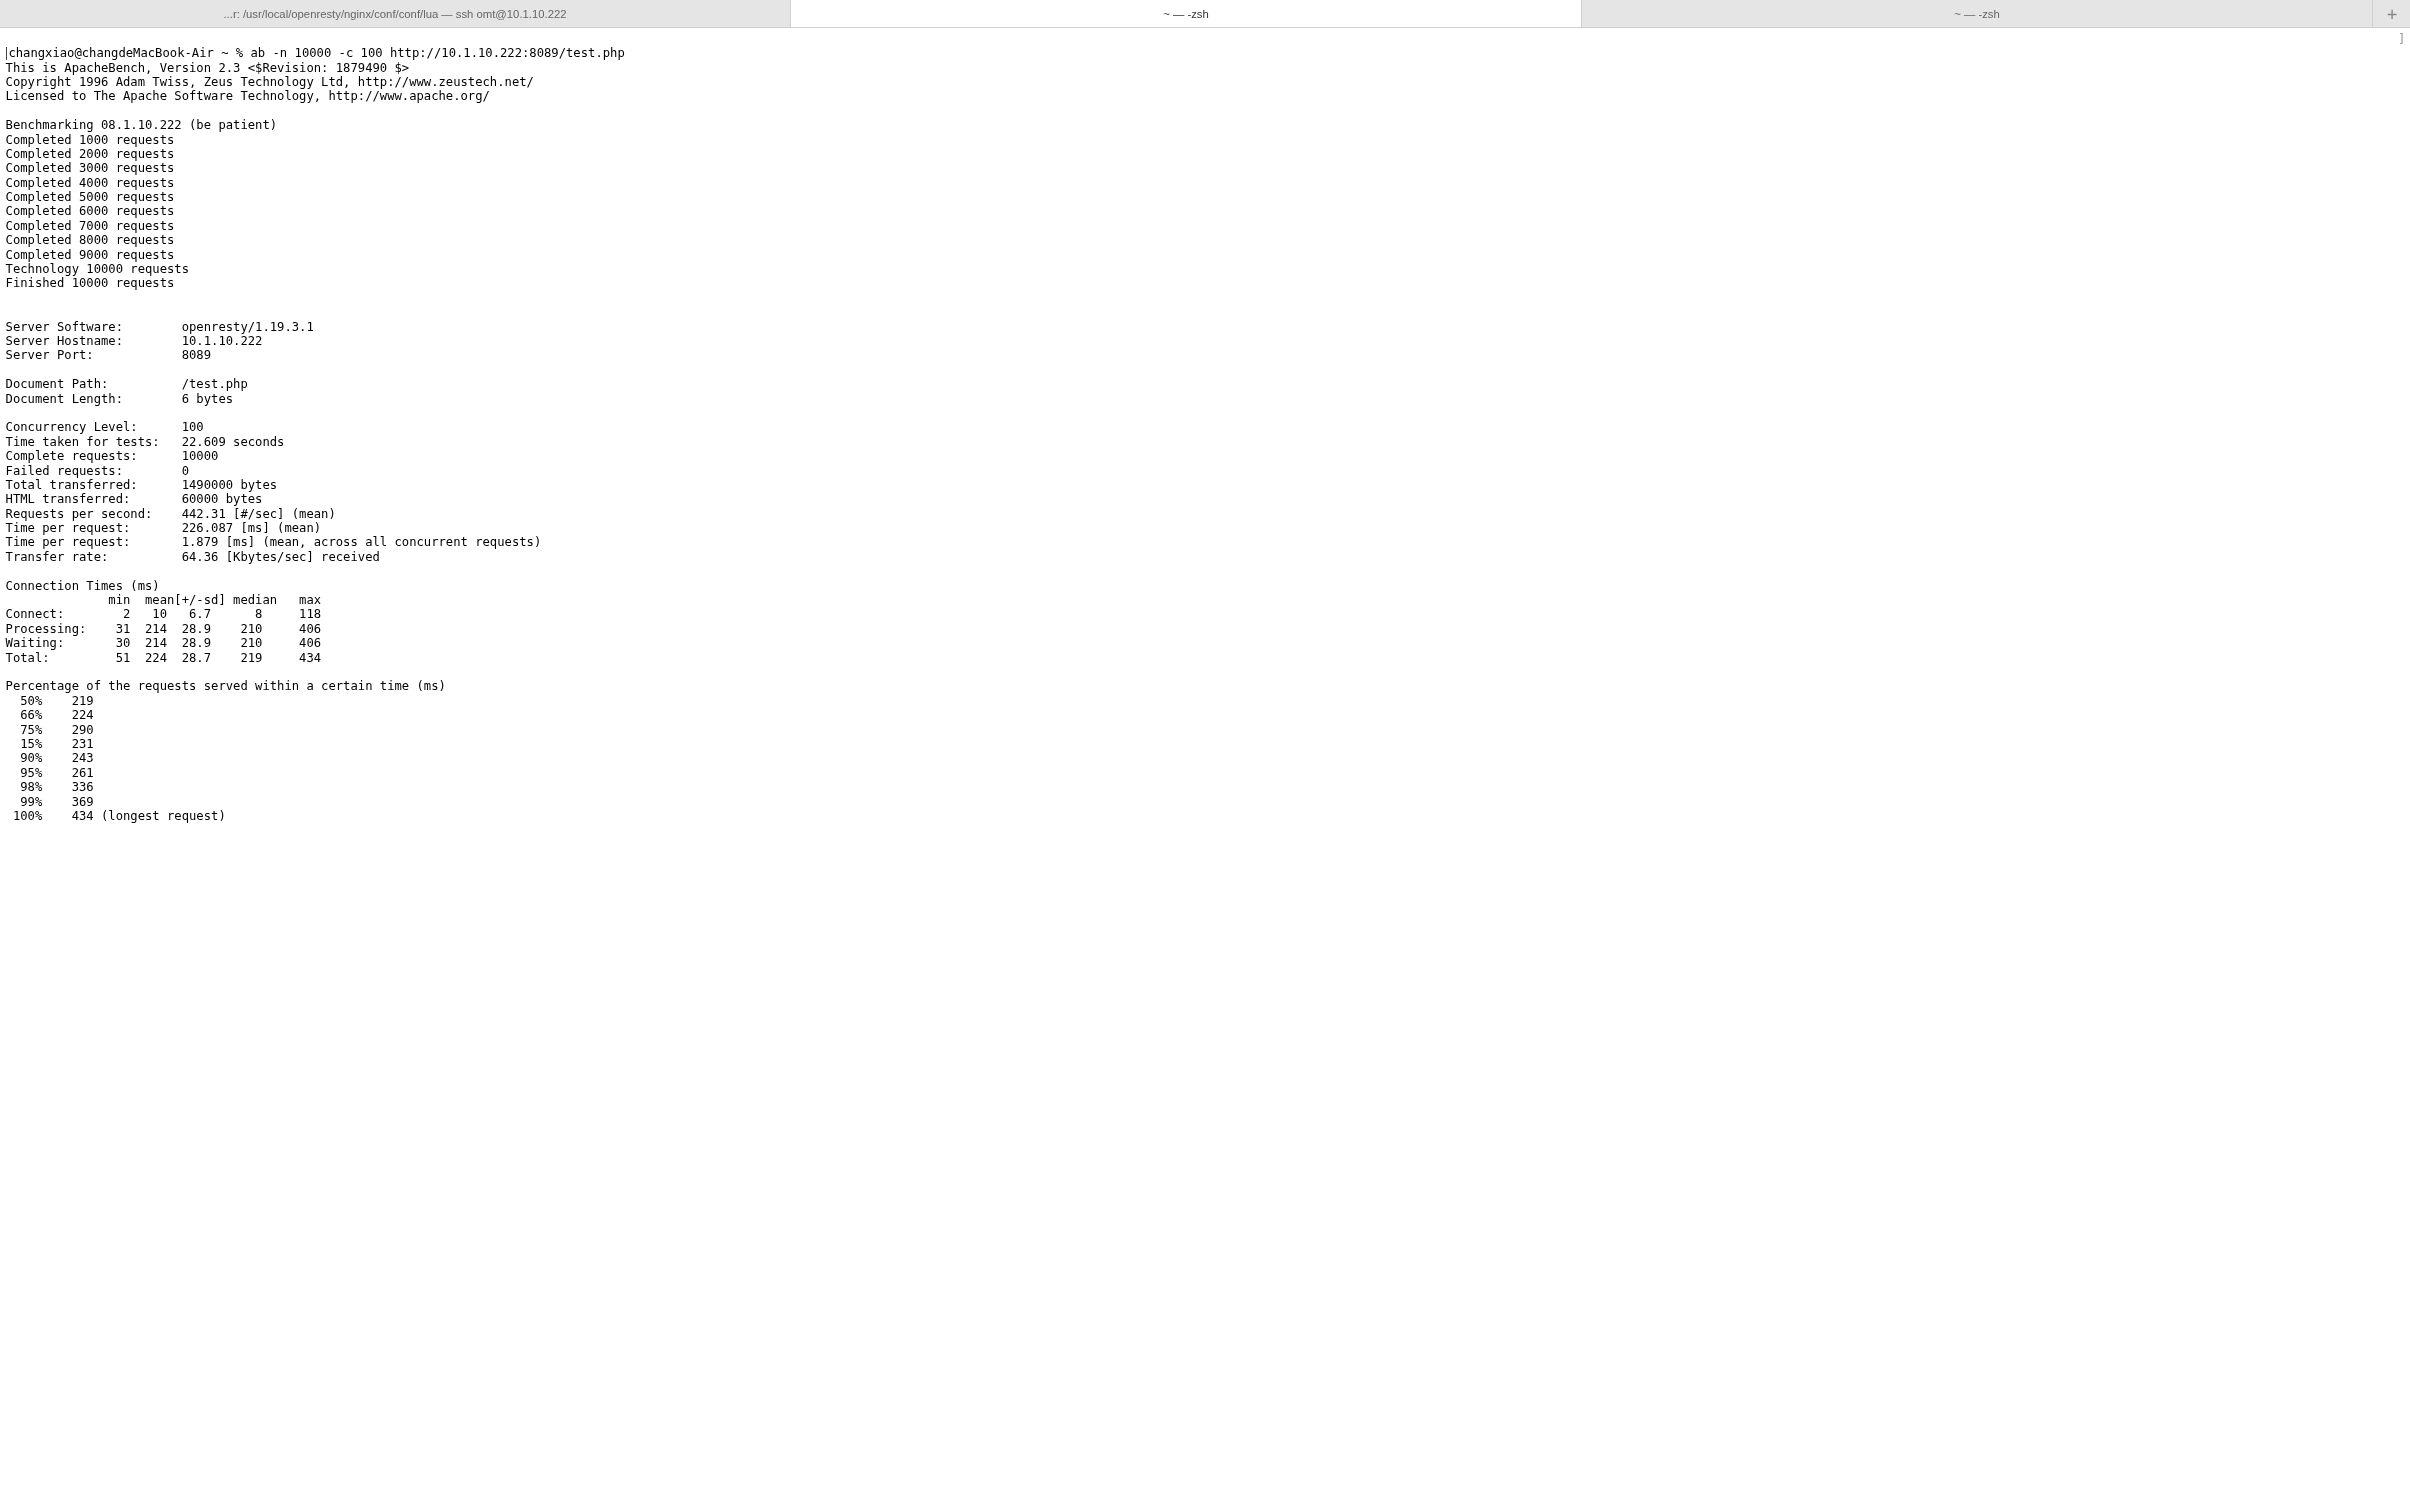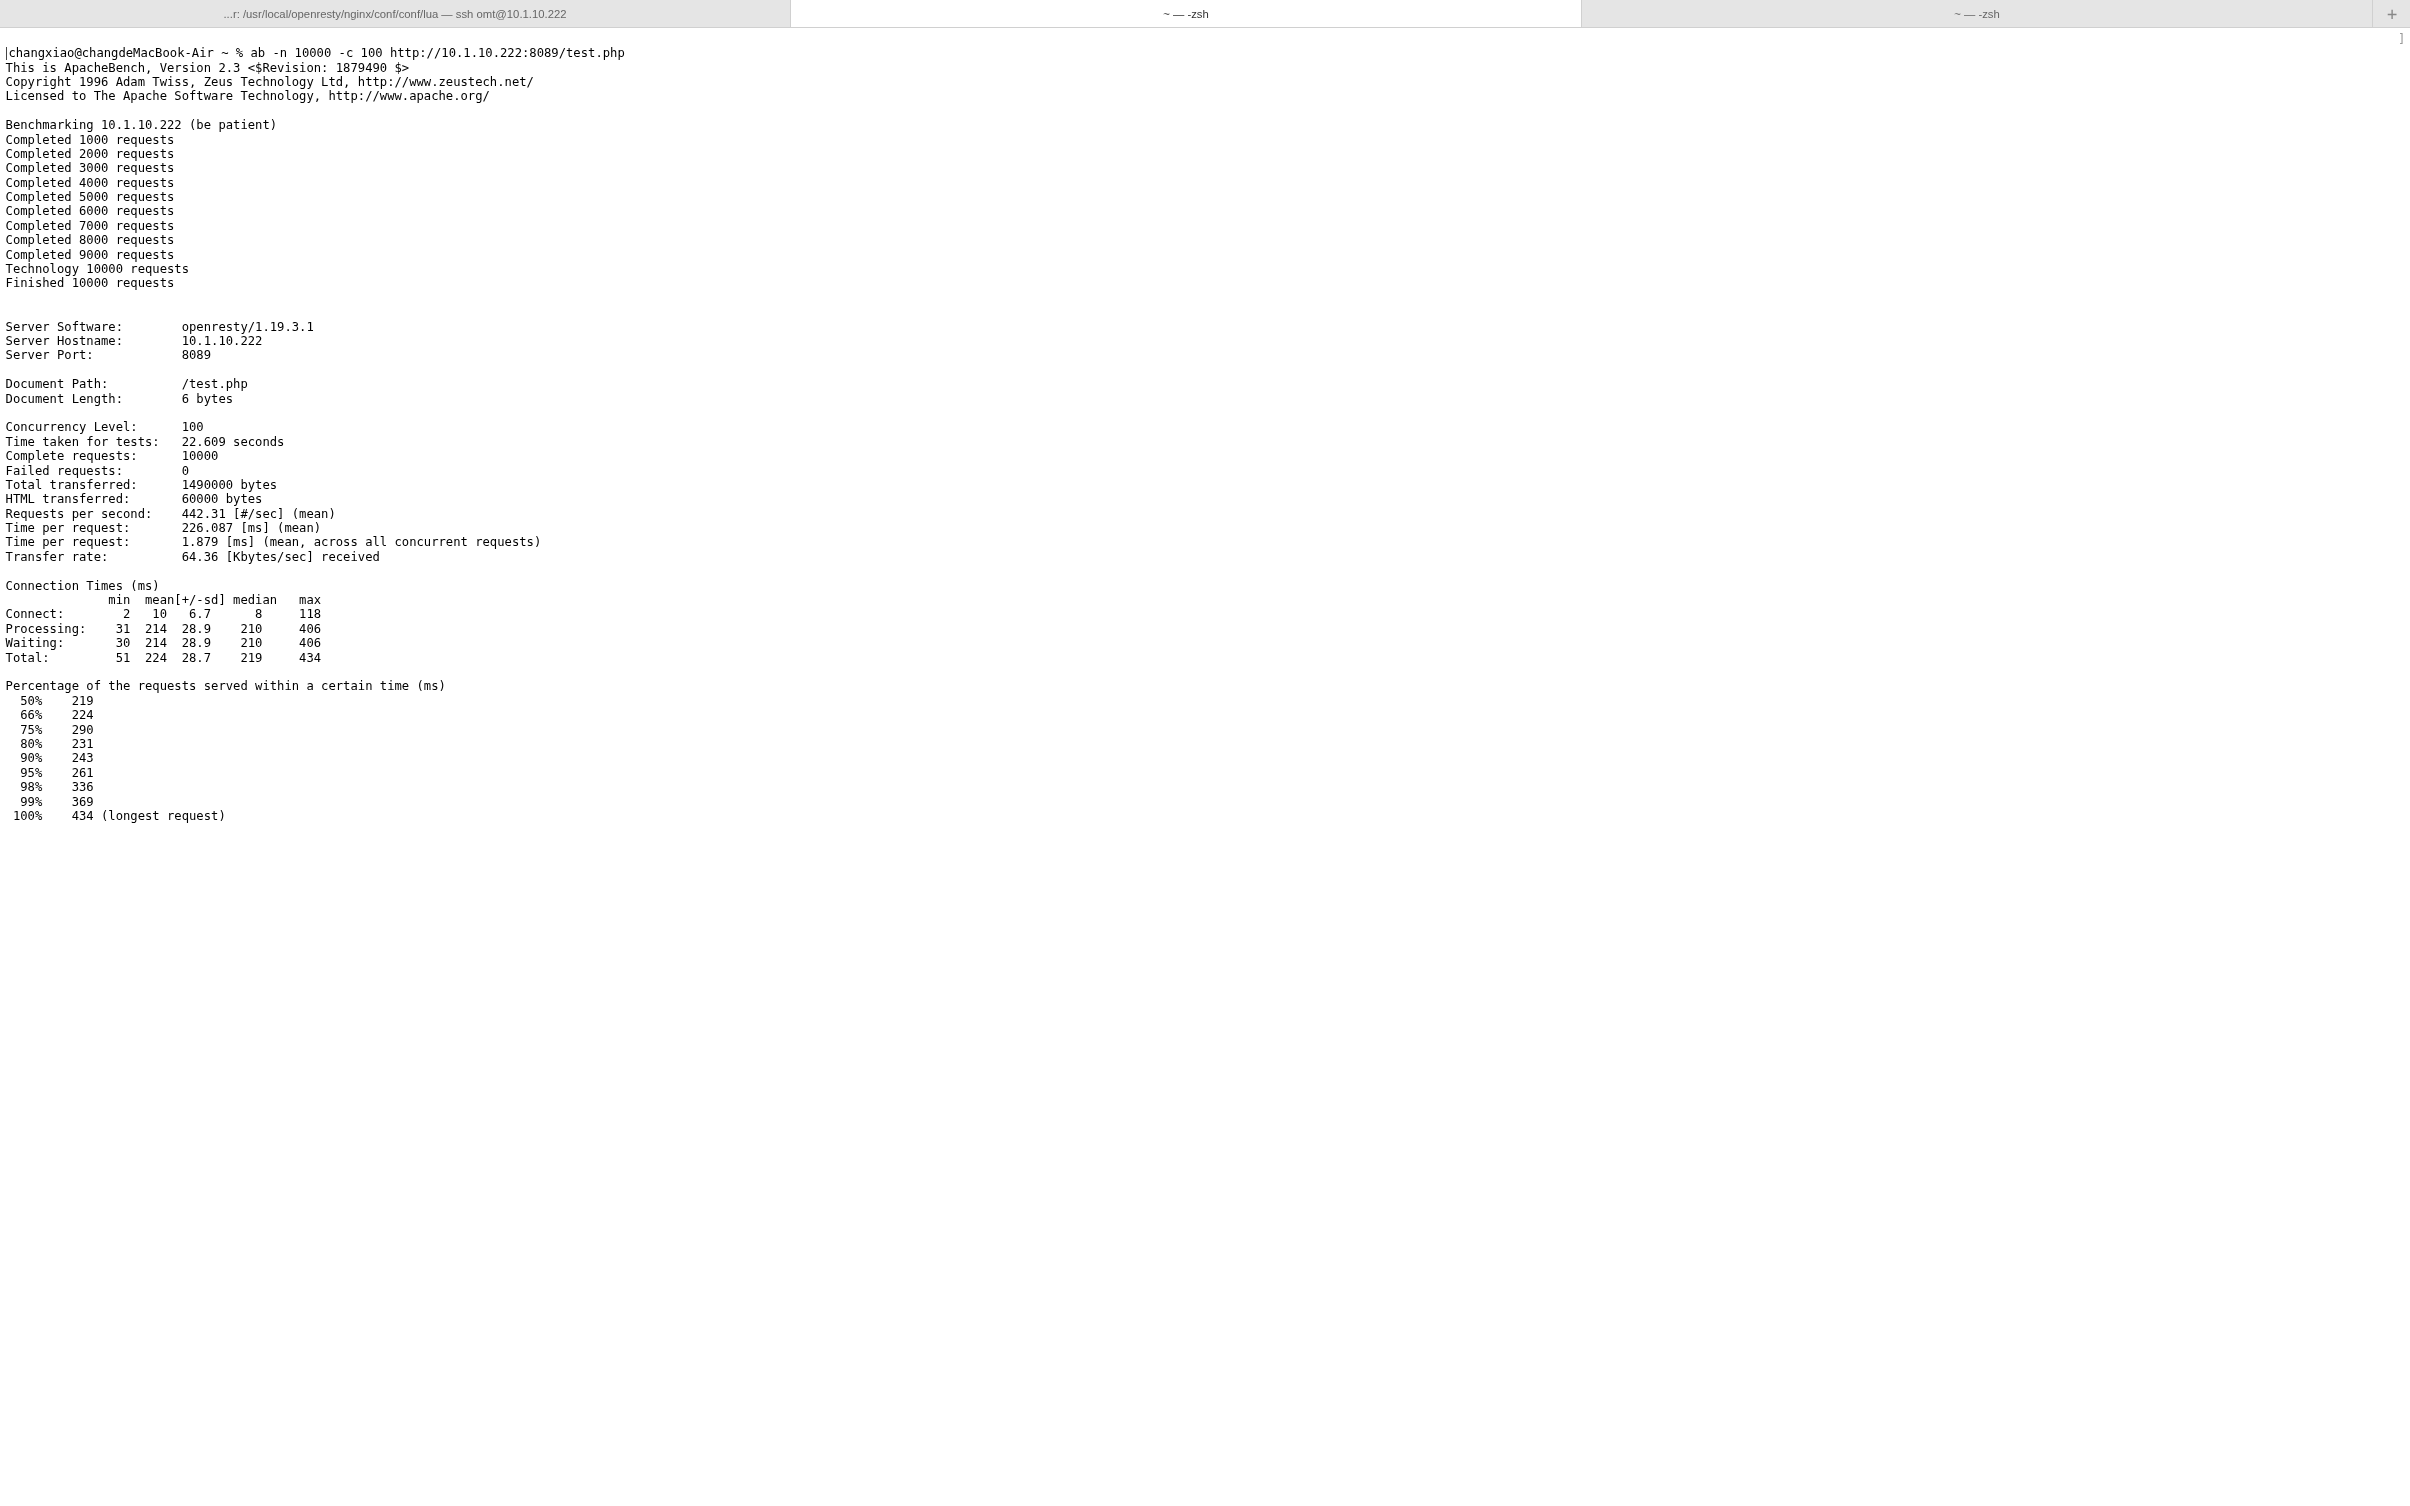--- a/index.html
+++ b/index.html
@@ -82,21 +82,21 @@
   <div class="tab">~ — -zsh</div>
   <div class="tab-add">+</div>
 </div>
 
 <div class="terminal-content">
 <span class="right-bracket">]</span><span class="cursor-mark"></span><span>changxiao@changdeMacBook-Air ~ % </span><span>ab -n 10000 -c 100 http://10.1.10.222:8089/test.php</span>
 <span>This is ApacheBench, Version 2.3 &lt;$Revision: 1879490 $&gt;</span>
 <span>Copyright 1996 Adam Twiss, Zeus Technology Ltd, http://www.zeustech.net/</span>
 <span>Licensed to The Apache Software Technology, http://www.apache.org/</span>
 
-<span>Benchmarking 10.1.10.222 (be patient)</span>
+<span>Benchmarking 08.1.10.222 (be patient)</span>
 <span>Completed 1000 requests</span>
 <span>Completed 2000 requests</span>
 <span>Completed 3000 requests</span>
 <span>Completed 4000 requests</span>
 <span>Completed 5000 requests</span>
 <span>Completed 6000 requests</span>
 <span>Completed 7000 requests</span>
 <span>Completed 8000 requests</span>
 <span>Completed 9000 requests</span>
 <span>Technology 10000 requests</span>
@@ -125,20 +125,20 @@
 <span>              min  mean[+/-sd] median   max</span>
 <span>Connect:        2   10   6.7      8     118</span>
 <span>Processing:    31  214  28.9    210     406</span>
 <span>Waiting:       30  214  28.9    210     406</span>
 <span>Total:         51  224  28.7    219     434</span>
 
 <span>Percentage of the requests served within a certain time (ms)</span>
 <span>  50%    219</span>
 <span>  66%    224</span>
 <span>  75%    290</span>
-<span>  80%    231</span>
+<span>  15%    231</span>
 <span>  90%    243</span>
 <span>  95%    261</span>
 <span>  98%    336</span>
 <span>  99%    369</span>
 <span> 100%    434 (longest request)</span>
 </div>
 
 
 </body></html>

